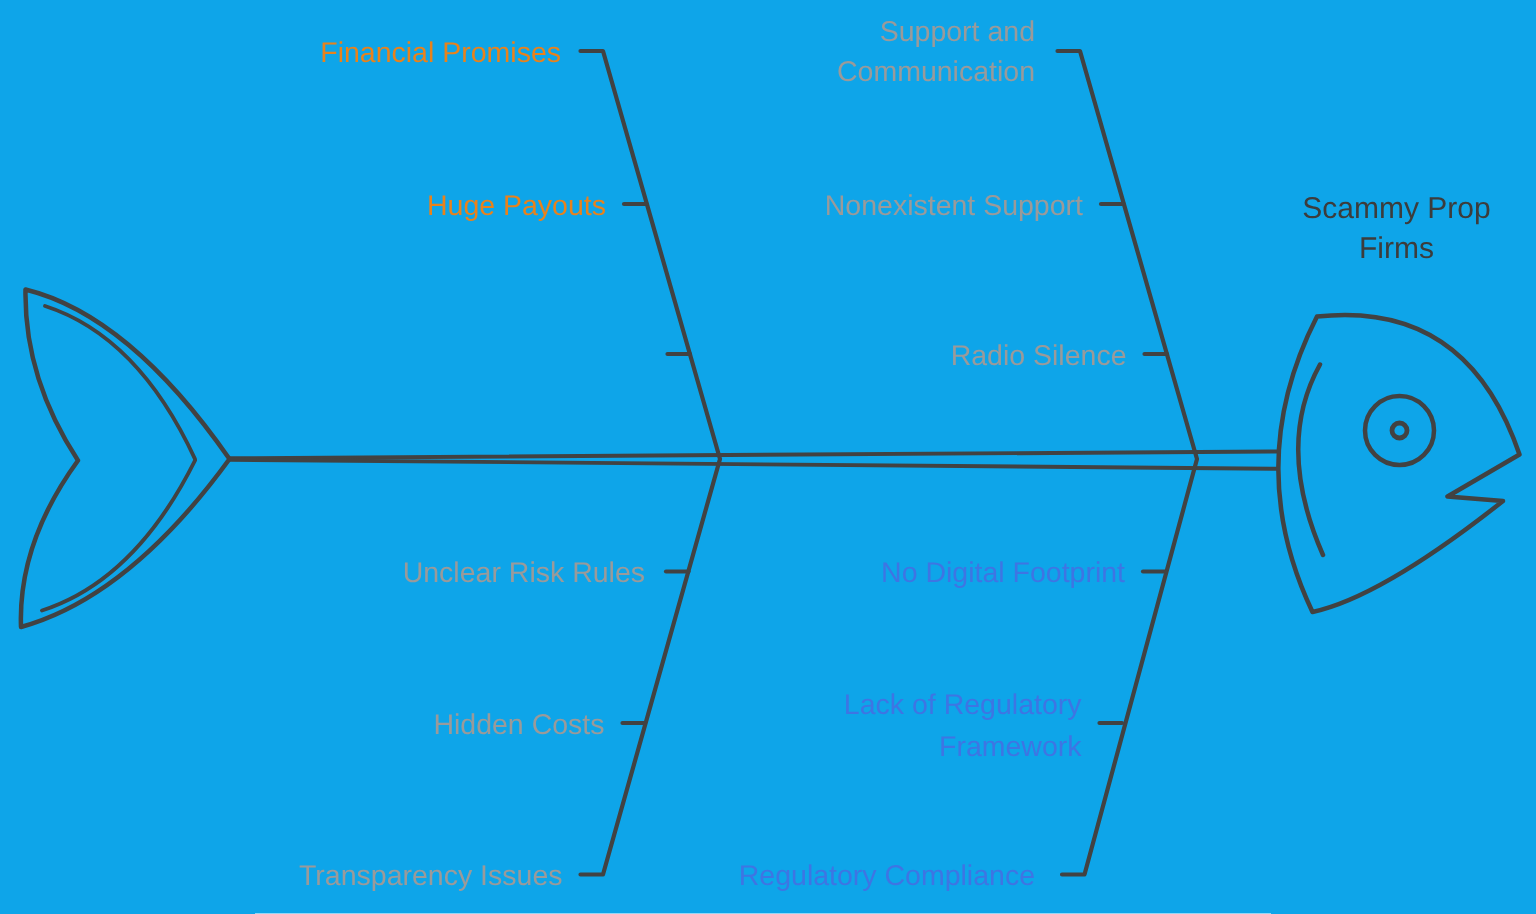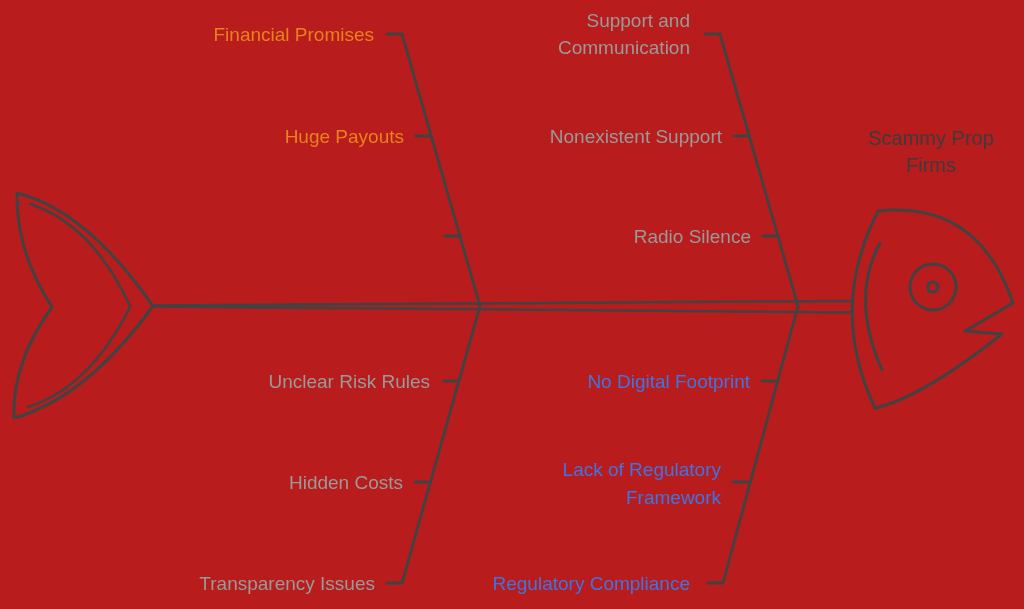--- a/index.html
+++ b/index.html
@@ -4,21 +4,21 @@
 <style>
   html, body {
     margin: 0;
     padding: 0;
     background: #ffffff;
   }
   .stage {
     position: relative;
     width: 1024px;
     height: 609px;
-    background: #b91c1c;
+    background: #0ea5e9;
     overflow: hidden;
     font-family: "Liberation Sans", sans-serif;
   }
   svg text {
     font-family: "Liberation Sans", sans-serif;
     font-size: 19px;
   }
   svg text.head-title {
     font-size: 20px;
     font-weight: 400;

